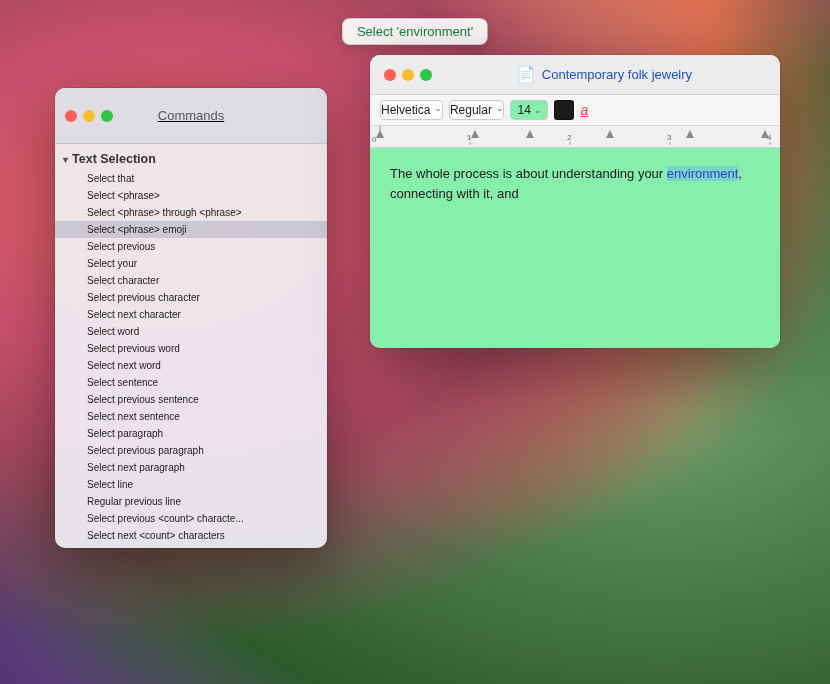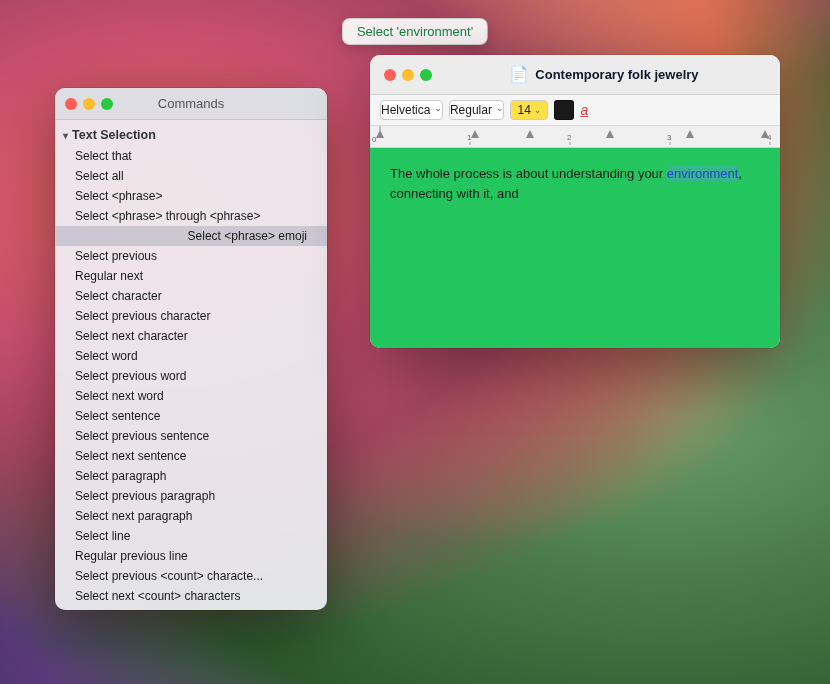--- a/index.html
+++ b/index.html
@@ -31,26 +31,27 @@
       left: 55px;
       width: 272px;
       background: rgba(240, 240, 245, 0.92);
       border-radius: 10px;
       box-shadow: 0 20px 60px rgba(0,0,0,0.4), 0 0 0 0.5px rgba(0,0,0,0.2);
       overflow: hidden;
     }
 
     .commands-titlebar {
       background: rgba(220, 220, 228, 0.95);
-      padding: 8px 12px;
+      padding: 20px 12px;
       display: flex;
       align-items: center;
       justify-content: center;
       position: relative;
       border-bottom: 1px solid rgba(0,0,0,0.1);
+      text-decoration: underline;
     }
 
     .window-controls {
       position: absolute;
       left: 10px;
       display: flex;
       gap: 6px;
       align-items: center;
     }
 
@@ -87,32 +88,31 @@
       color: #333;
       gap: 4px;
     }
 
     .section-chevron {
       font-size: 10px;
       color: #555;
     }
 
     .command-item {
-      padding: 3px 20px;
-      font-size: 12px;
+      padding: 3px 32px;
+      font-size: 10px;
       color: #1a1a1a;
       cursor: pointer;
       white-space: nowrap;
       overflow: hidden;
       text-overflow: ellipsis;
     }
 
     .command-item.highlighted {
       background: rgba(180, 180, 195, 0.6);
-      text-align: right;
     }
 
     
     .editor-window {
       position: absolute;
       top: 55px;
       left: 370px;
       width: 410px;
       background: #ffffff;
       border-radius: 10px;
@@ -141,22 +141,22 @@
       flex: 1;
       justify-content: center;
     }
 
     .doc-icon {
       font-size: 16px;
     }
 
     .editor-title {
       font-size: 13px;
-      font-weight: 700;
-      color: #0f172a;
+      font-weight: 400;
+      color: #1d4ed8;
     }
 
     .editor-toolbar {
       background: #f5f5f5;
       padding: 5px 10px;
       display: flex;
       align-items: center;
       gap: 6px;
       border-bottom: 1px solid #d8d8d8;
     }
@@ -172,21 +172,21 @@
       cursor: pointer;
       color: #1a1a1a;
     }
 
     .toolbar-select-arrow {
       font-size: 9px;
       color: #666;
     }
 
     .font-size-select {
-      background: #fde047;
+      background: #86efac;
       border: 1px solid #ccc;
       border-radius: 4px;
       padding: 2px 6px;
       font-size: 12px;
       display: flex;
       align-items: center;
       gap: 3px;
       cursor: pointer;
       color: #1a1a1a;
     }
@@ -224,21 +224,21 @@
       width: 100%;
       height: 100%;
     }
 
     .editor-content {
       padding: 16px 20px;
       font-size: 13px;
       line-height: 1.5;
       color: #1a1a1a;
       min-height: 200px;
-      background: #22c55e;
+      background: #86efac;
     }
 
     .editor-content p {
       margin: 0;
     }
 
     .highlighted-word {
       background: rgba(100, 150, 255, 0.3);
       border-radius: 2px;
       color: #2244cc;
@@ -279,26 +279,25 @@
     <span class="commands-title">Commands</span>
   </div>
   <div class="commands-list">
     <div class="section-header">
       <span class="section-chevron">▾</span>
       <span>Text Selection</span>
     </div>
 
     <div id="commands-items-container">
         <div class="command-item">Select that</div>
-        <div class="command-item">Select all</div>
         <div class="command-item">Select &lt;phrase&gt;</div>
         <div class="command-item">Select &lt;phrase&gt; through &lt;phrase&gt;</div>
         <div class="command-item highlighted">Select &lt;phrase&gt; emoji</div>
         <div class="command-item">Select previous</div>
-        <div class="command-item">Regular next</div>
+        <div class="command-item">Select your</div>
         <div class="command-item">Select character</div>
         <div class="command-item">Select previous character</div>
         <div class="command-item">Select next character</div>
         <div class="command-item">Select word</div>
         <div class="command-item">Select previous word</div>
         <div class="command-item">Select next word</div>
         <div class="command-item">Select sentence</div>
         <div class="command-item">Select previous sentence</div>
         <div class="command-item">Select next sentence</div>
         <div class="command-item">Select paragraph</div>

